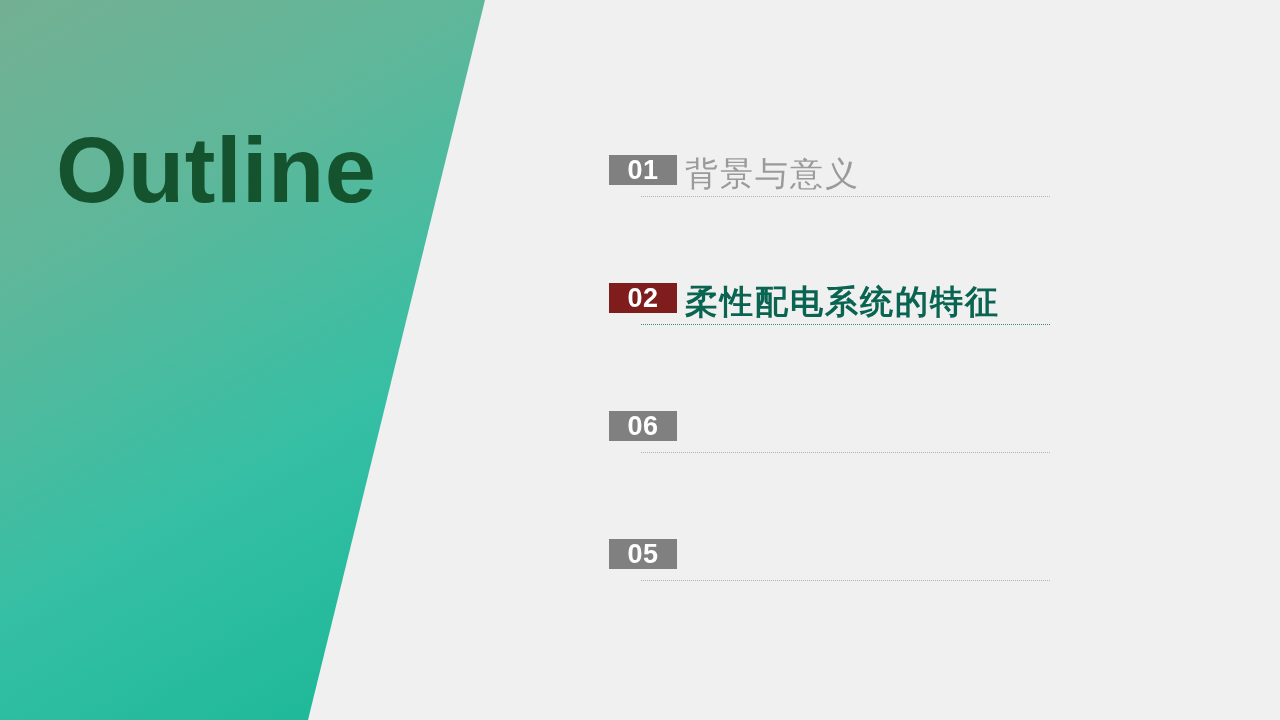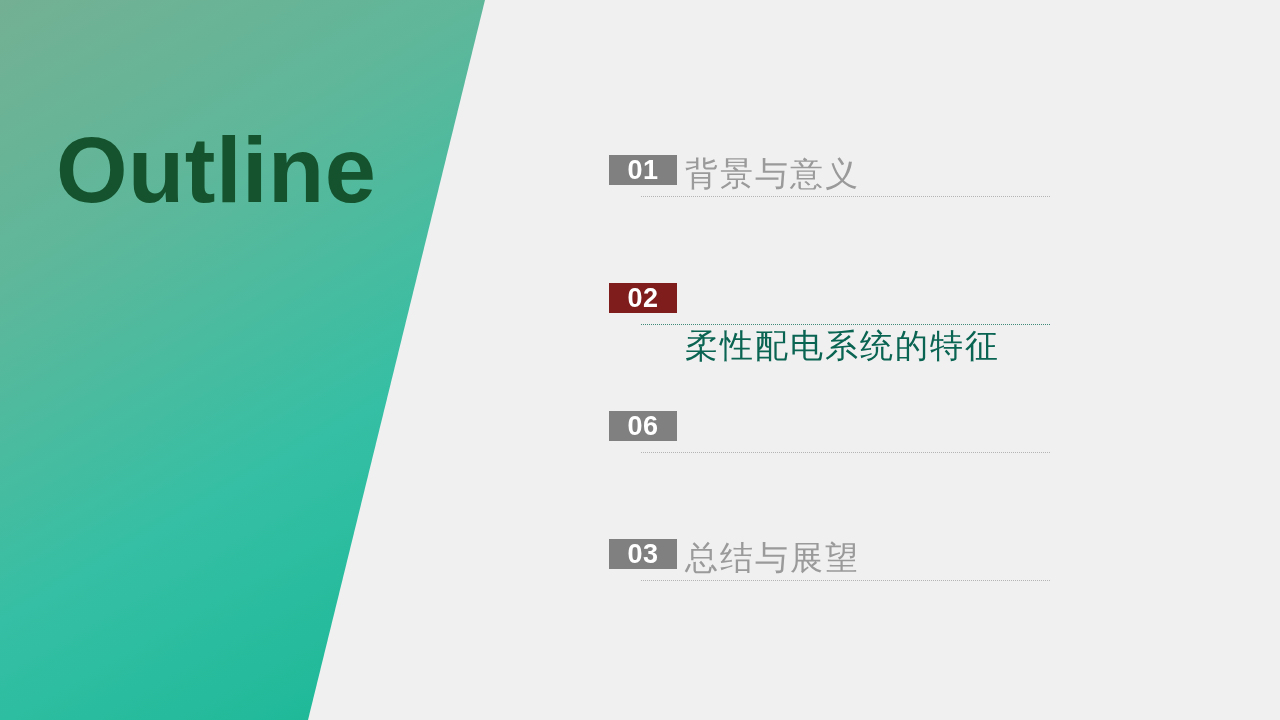--- a/index.html
+++ b/index.html
@@ -84,22 +84,21 @@
     display: flex;
     align-items: center;
     font-family: "DejaVu Serif", "Liberation Serif", serif;
     font-size: 33px;
     letter-spacing: 2px;
     color: #9a9a9a;
     white-space: nowrap;
   }
   .agenda-item.active .item-label {
     color: #0a6452;
-    font-weight: normal;
-    margin-top: 44px;
+    font-weight: bold;
   }
 
   .item-rule {
     position: absolute;
     left: 68px;
     top: 45px;
     width: 409px;
     height: 0;
     border-top: 1px dotted #b4b4b4;
   }
@@ -129,19 +128,18 @@
       <div class="item-label">柔性配电系统的特征</div>
       <div class="item-rule"></div>
     </div>
 
     <div class="agenda-item">
       <div class="item-badge">06</div>
       <div class="item-rule"></div>
     </div>
 
     <div class="agenda-item">
-      <div class="item-badge">03</div>
-      <div class="item-label">总结与展望</div>
+      <div class="item-badge">05</div>
       <div class="item-rule"></div>
     </div>
 
   </div>
 </div>
 
 </body></html>

